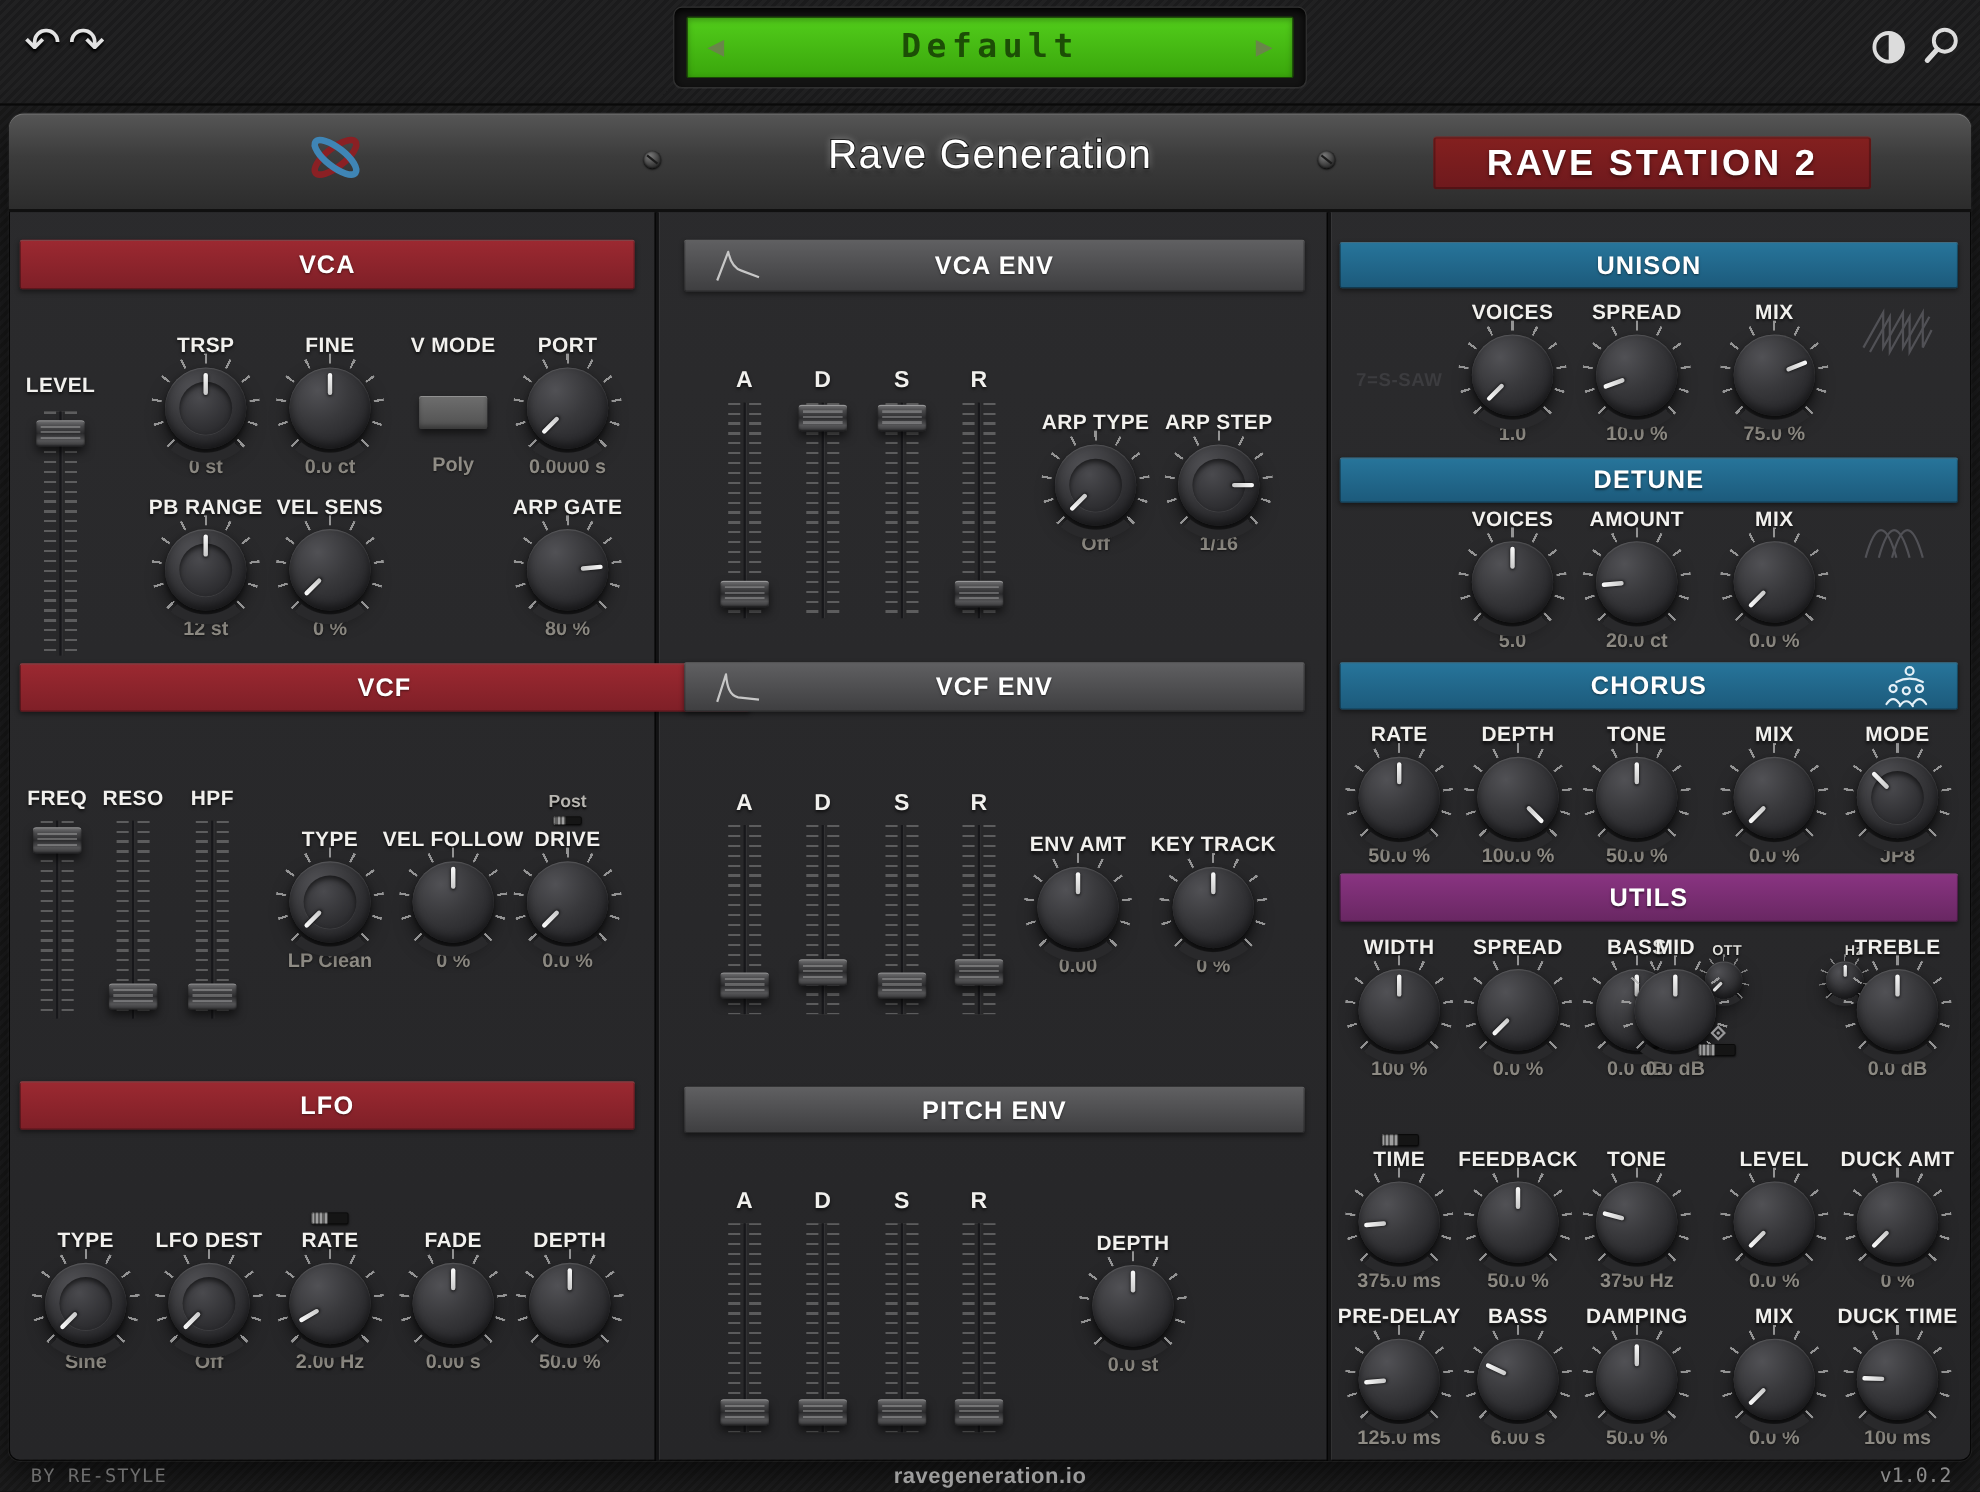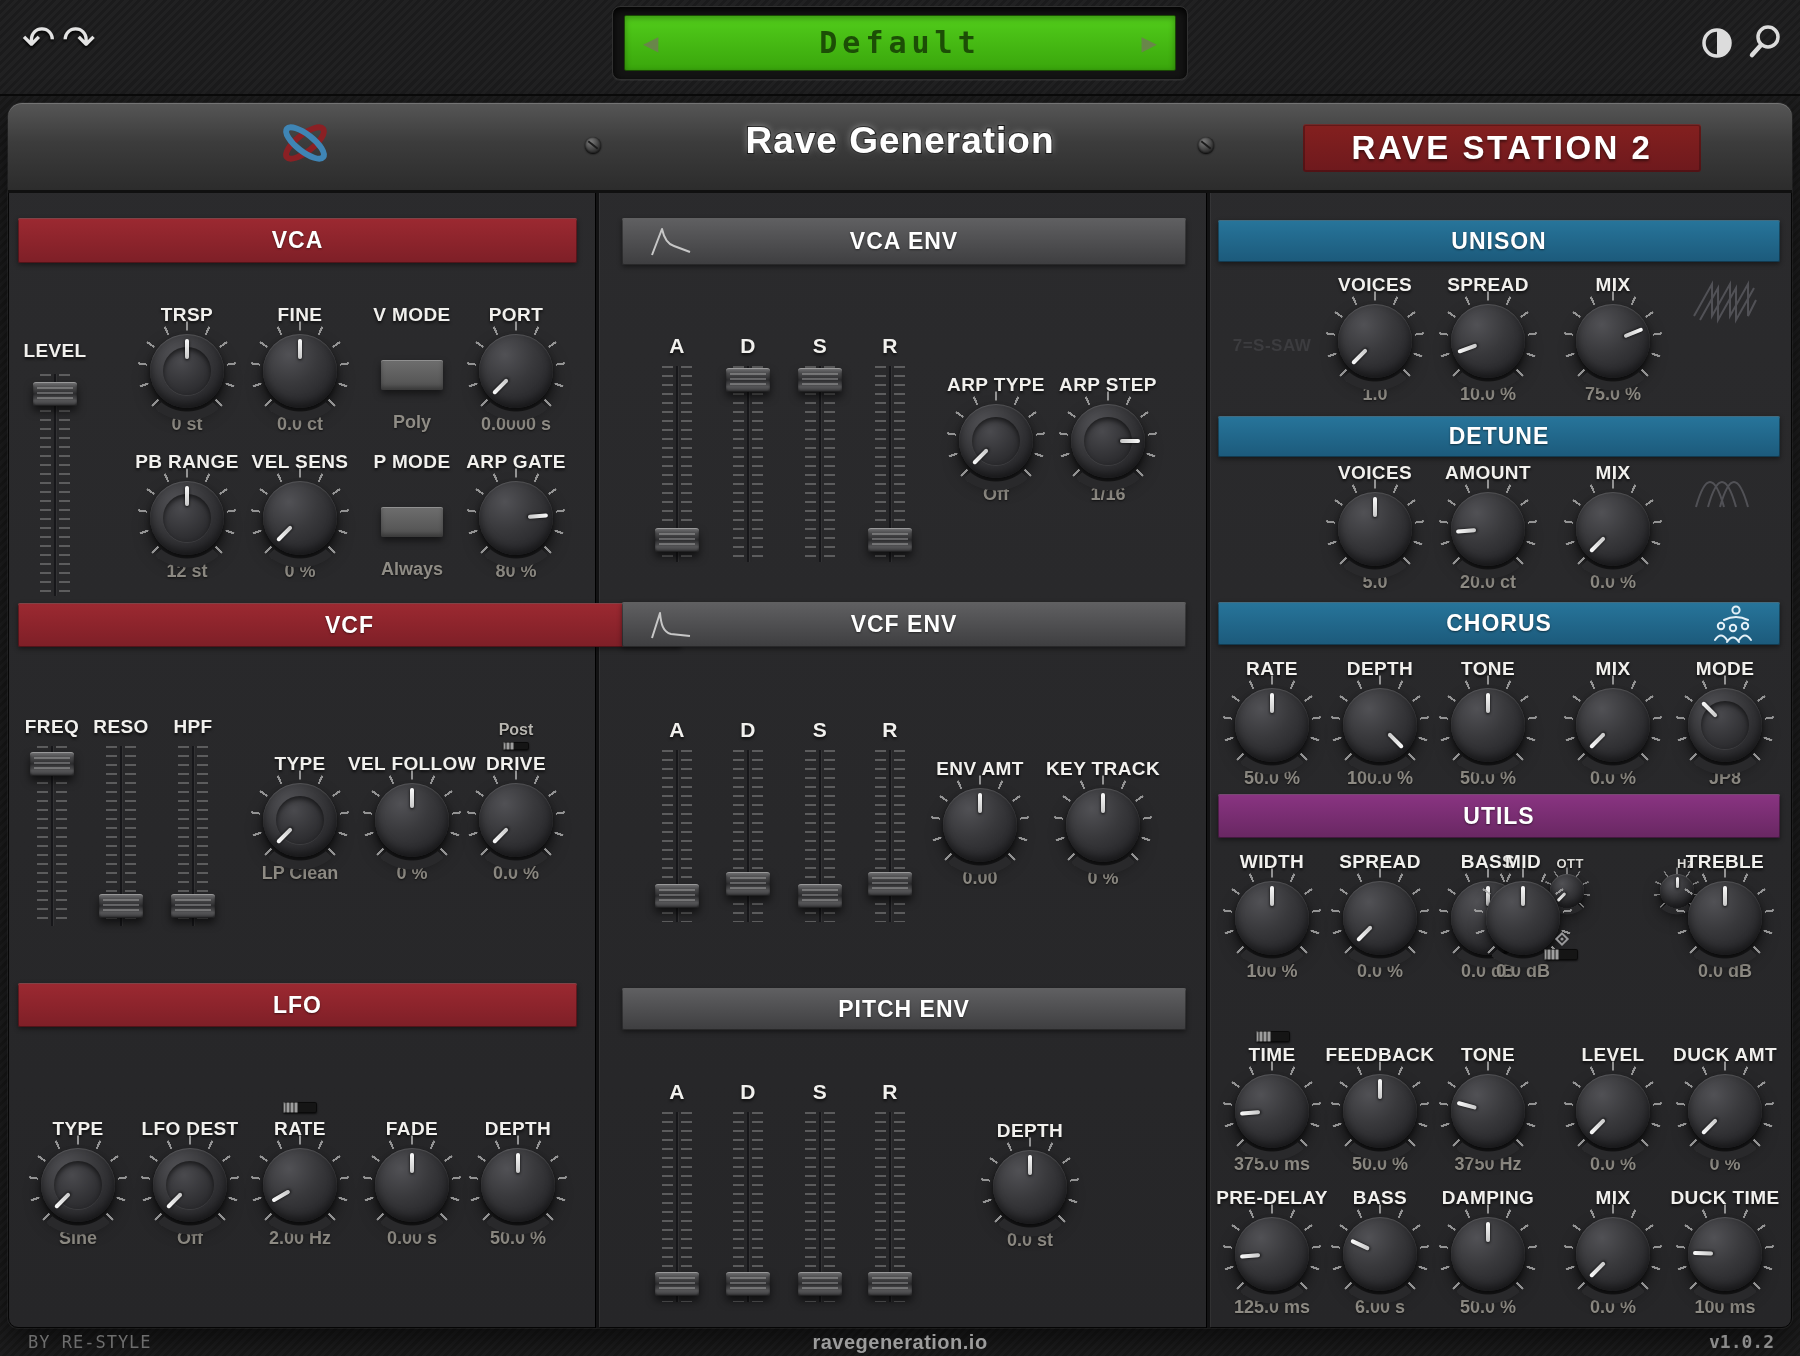--- a/index.html
+++ b/index.html
@@ -27,21 +27,21 @@
     background:linear-gradient(180deg,#2b2b2d,#262628);border:1px solid #050505;border-radius:14px 14px 10px 10px;
     box-shadow:0 0 0 1px rgba(255,255,255,.05),0 12px 30px rgba(0,0,0,.6)}
   .band{position:absolute;left:8px;top:103px;width:1784px;height:90px;border-radius:14px 14px 0 0;
     background:linear-gradient(180deg,#565656 0%,#3c3c3c 45%,#2c2c2c 100%);
     border-bottom:3px solid #101010;box-shadow:inset 0 1px 0 rgba(255,255,255,.18)}
   .vdiv{position:absolute;width:3px;top:193px;height:1135px;background:#121213;
     box-shadow:1px 0 0 rgba(255,255,255,.05),-1px 0 0 #000}
   .screw{position:absolute;width:16px;height:16px;border-radius:50%;
     background:radial-gradient(circle at 35% 30%,#7c7c7c,#3a3a3a 60%,#222);box-shadow:0 1px 2px #000,inset 0 0 2px #000}
   .screw::after{content:"";position:absolute;left:2px;right:2px;top:50%;height:2px;margin-top:-1px;background:#1b1b1b;transform:rotate(38deg)}
-  .brand{position:absolute;left:50%;top:120px;transform:translateX(-50%);font-weight:bold;font-size:37px;letter-spacing:1px;
+  .brand{position:absolute;left:50%;top:120px;transform:translateX(-50%);font-weight:normal;font-size:37px;letter-spacing:1px;
     color:#fff;-webkit-text-stroke:2px #000;paint-order:stroke;white-space:nowrap;
     text-shadow:0 0 7px rgba(255,255,255,.5),0 3px 4px rgba(0,0,0,.6)}
   .badge{position:absolute;left:1303px;top:124px;width:398px;height:48px;display:flex;align-items:center;justify-content:center;
     background:linear-gradient(180deg,#84201f,#6e191d);color:#fff;font-weight:bold;font-size:33px;letter-spacing:2.5px;border-radius:3px;
     box-shadow:inset 0 0 0 2px rgba(0,0,0,.25),inset 0 1px 0 rgba(255,255,255,.12);text-shadow:0 2px 3px rgba(0,0,0,.5)}
   
   .shead{position:absolute;display:flex;align-items:center;justify-content:center;color:#fff;font-weight:bold;font-size:23px;
     letter-spacing:1px;border-radius:2px;text-shadow:0 1px 2px rgba(0,0,0,.5);
     box-shadow:0 2px 5px rgba(0,0,0,.45),inset 0 1px 0 rgba(255,255,255,.18),inset 0 0 0 1px rgba(0,0,0,.35)}
   .shead.red{background:linear-gradient(180deg,#9c2931,#7e1f27)}
@@ -93,21 +93,21 @@
   .htoggle{position:absolute;height:11px;width:34px;border-radius:2px;cursor:pointer;
     background:repeating-linear-gradient(90deg,#9e9e9e 0 2px,#5c5c5c 2px 4px) 0 0/15px 100% no-repeat,#151515;
     box-shadow:0 1px 2px rgba(0,0,0,.7),inset 0 0 0 1px rgba(0,0,0,.5)}
   .htoggle.tiny{width:26px;height:8px;background-size:11px 100%}
   .hint{position:absolute;width:110px;text-align:center;font-weight:bold;font-size:17px;color:#3c3c3f;letter-spacing:.5px}
   .mlab{position:absolute;width:110px;text-align:center;font-weight:bold;font-size:16px;color:#b7b5b0;text-shadow:0 1px 2px #000}
   .deco{position:absolute}
   
   .fcredit{position:absolute;left:28px;top:1332px;font-family:"DejaVu Sans Mono",monospace;font-size:17px;color:#6d6d6d;letter-spacing:1px}
   .fsite{position:absolute;left:0;width:100%;top:1331px;text-align:center;font-weight:bold;font-size:20px;color:#9c9c9c;letter-spacing:.5px}
-  .fver{position:absolute;right:26px;top:1331px;font-family:"DejaVu Sans Mono",monospace;font-weight:bold;font-size:18px;color:#8b8b8b}
+  .fver{position:absolute;right:26px;top:1331px;font-family:"DejaVu Sans Mono",monospace;font-weight:normal;font-size:18px;color:#8b8b8b}
 </style>
 </head>
 <body>
 
 <div class="stage">
 
   <div class="topbar">
     <span class="histbtn" style="left:22px;top:20px">↶</span>
     <span class="histbtn" style="left:62px;top:20px">↷</span>
     <div class="lcdwrap">
@@ -199,25 +199,20 @@
     <div class="val">12 st</div>
   </div>
   <div class="ctl" style="left:245px;top:451px">
     <div class="lab">VEL SENS</div>
     <div class="knob" style="--a:-135deg">
         <i class="tk"></i>
         <i class="ptr"></i>
       </div>
     <div class="val">0 %</div>
   </div>
-  <div class="ctl btnctl" style="left:357px;top:451px">
-    <div class="lab">P MODE</div>
-    <div class="pbtn"></div>
-    <div class="val">Always</div>
-  </div>
   <div class="ctl" style="left:461px;top:451px">
     <div class="lab">ARP GATE</div>
     <div class="knob" style="--a:85deg">
         <i class="tk"></i>
         <i class="ptr"></i>
       </div>
     <div class="val">80 %</div>
   </div>
 
   <div class="shead red" style="left:18px;top:603px;width:663px;height:44px">

